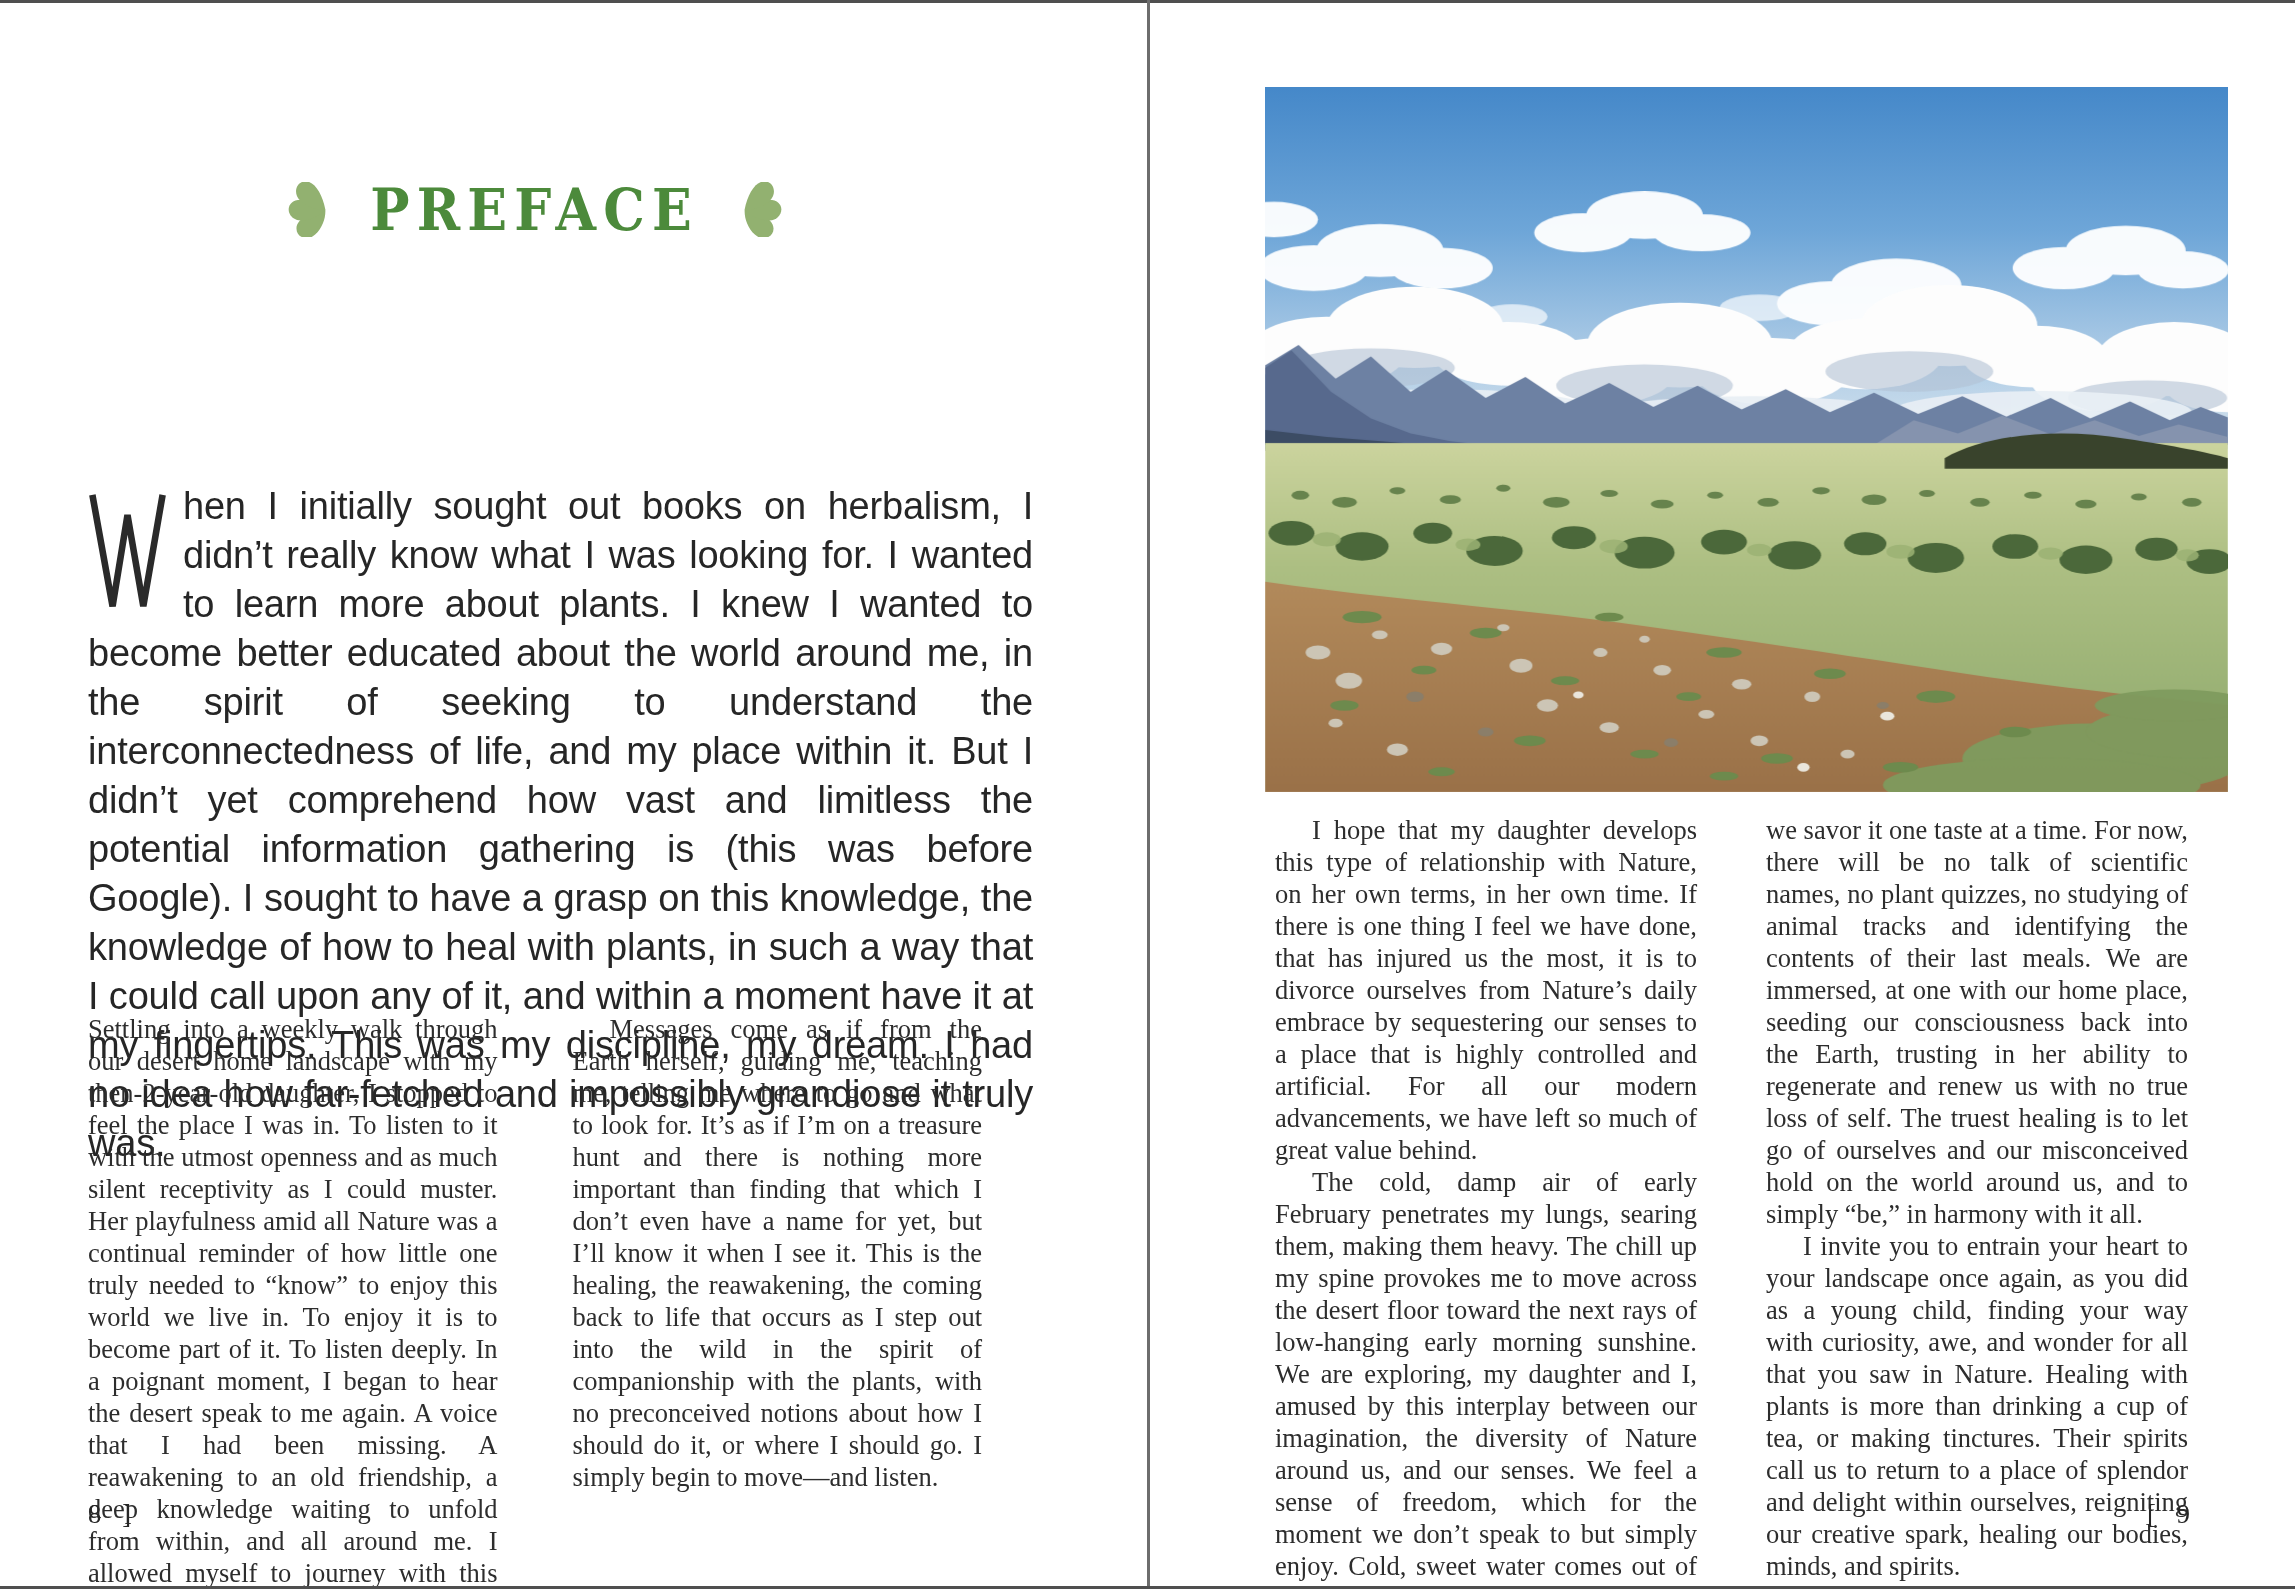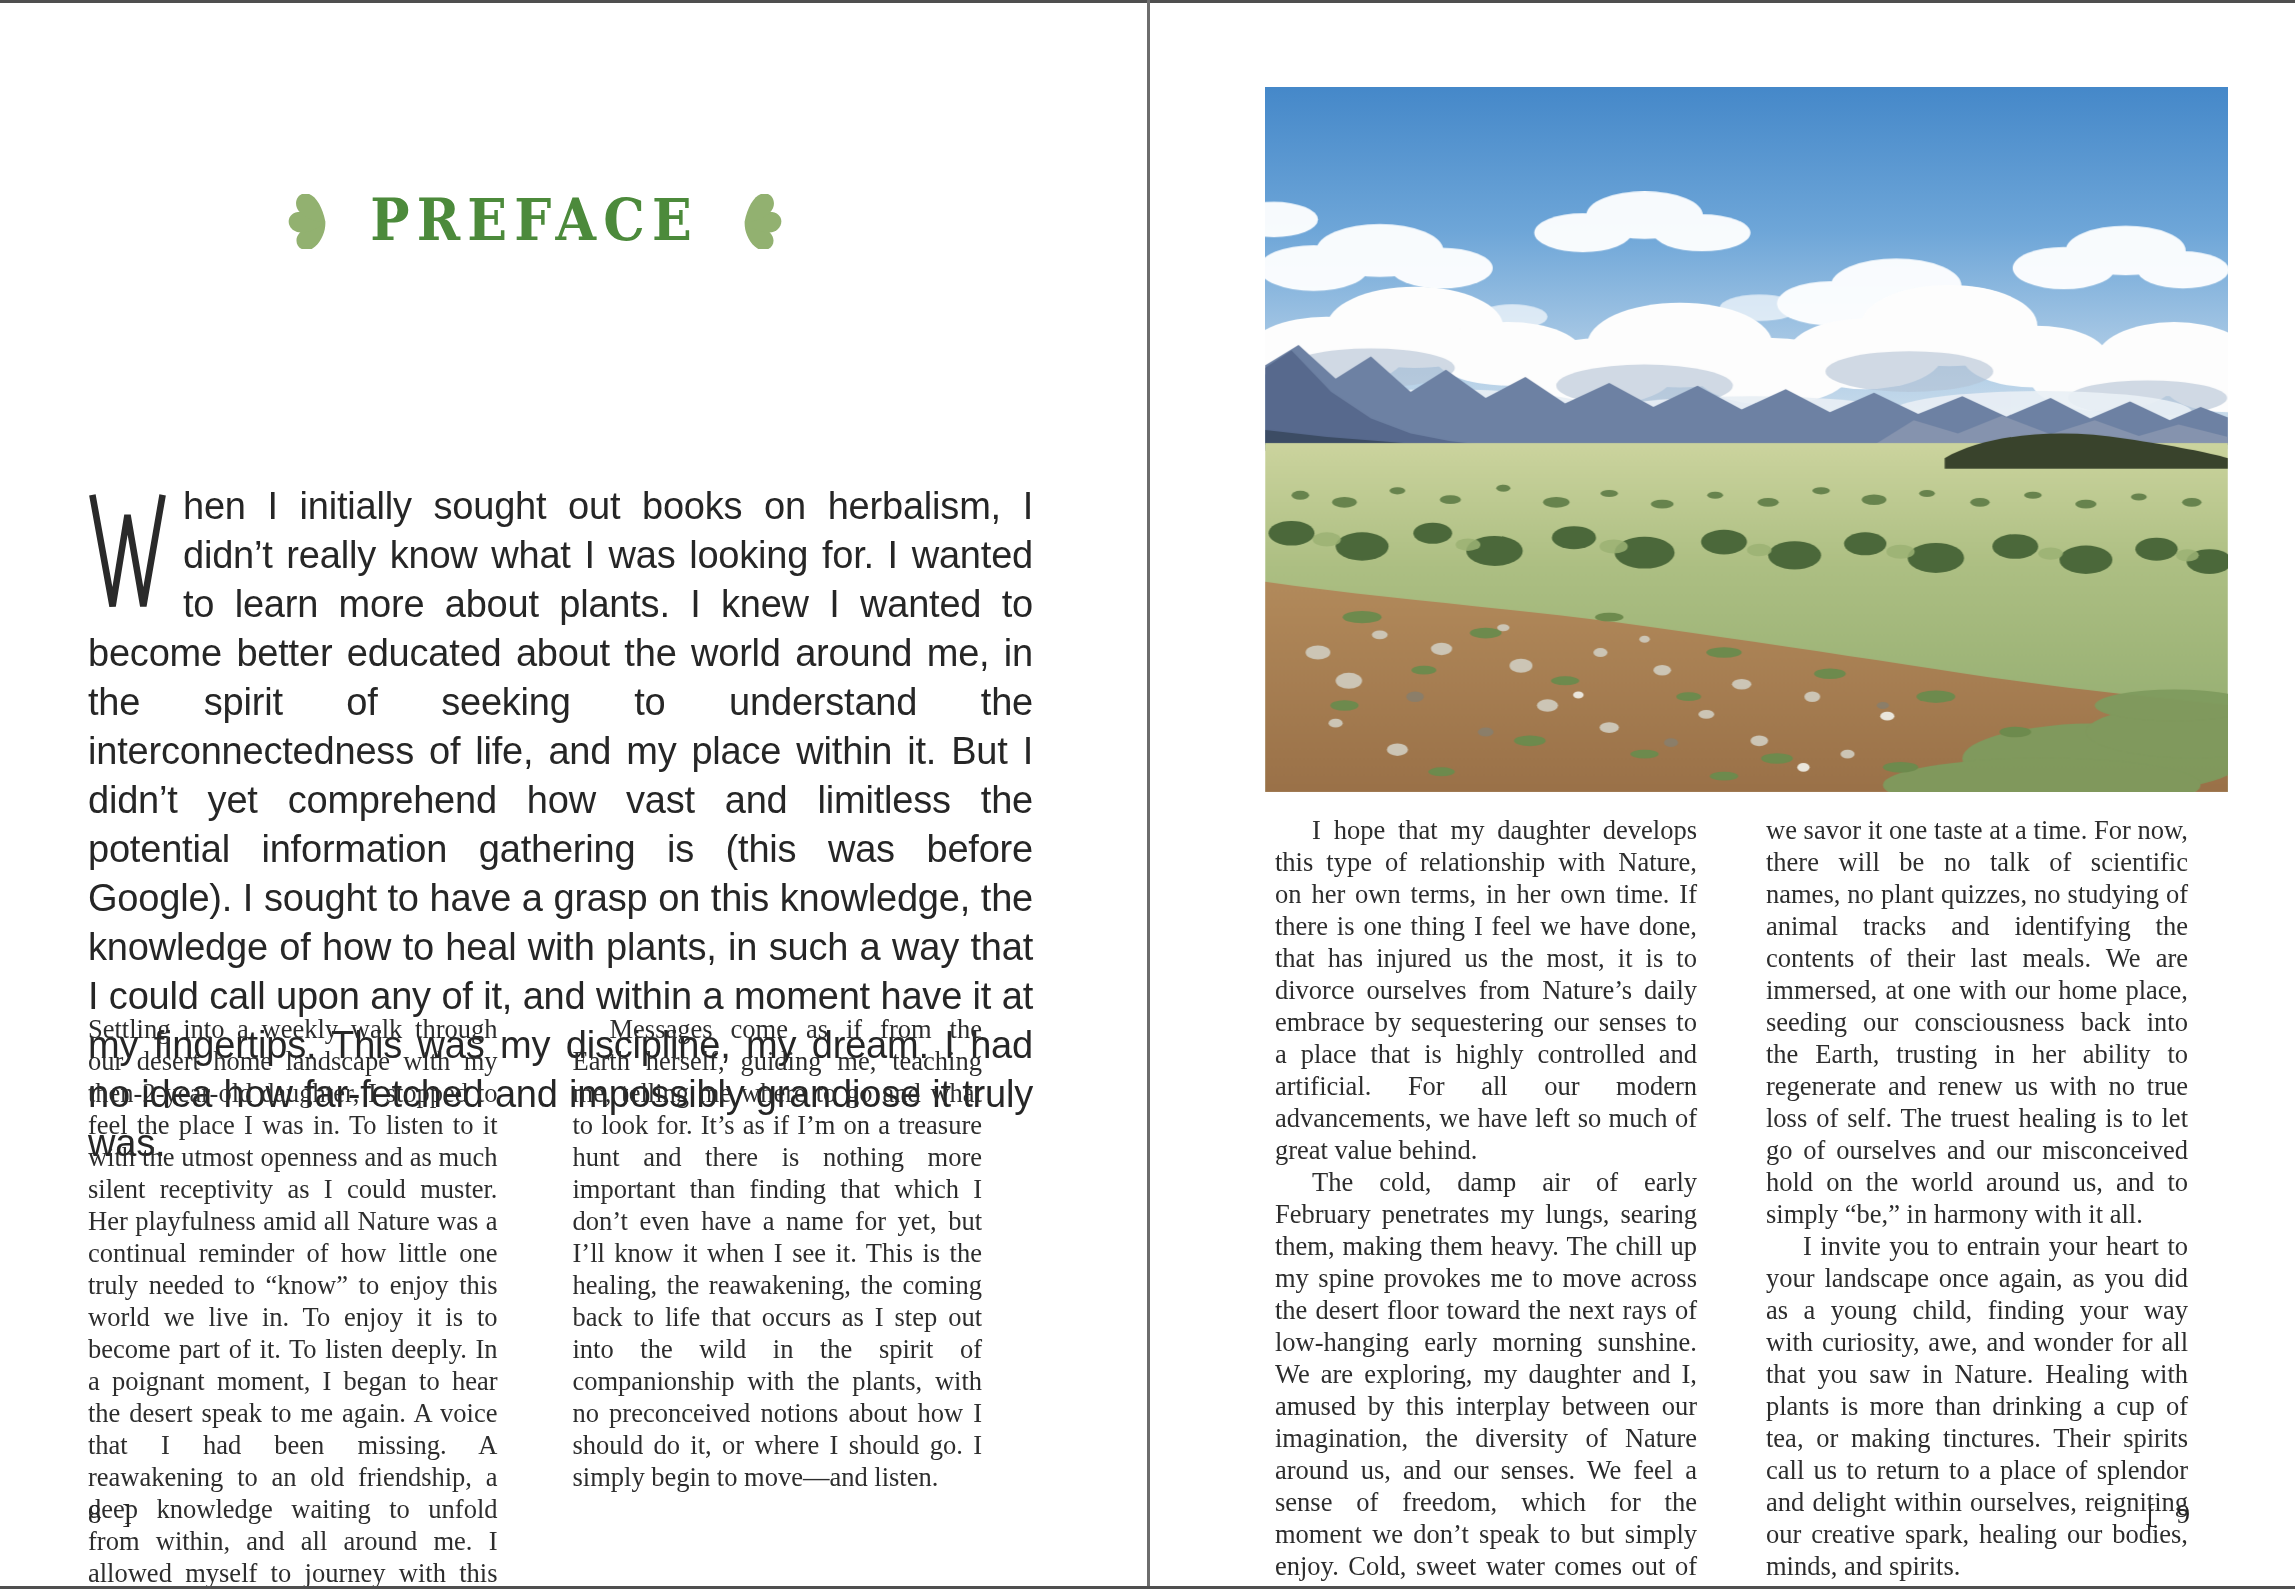--- a/index.html
+++ b/index.html
@@ -12,21 +12,21 @@
   .rule-bottom{bottom:0;}
   .gutter{position:absolute;top:0;bottom:0;left:1147px;width:2.6px;background:#6d6d6d;}
 
   .page{position:absolute;top:0;height:1589px;}
   .page-left{left:0;width:1148px;}
   .page-right{left:1148px;width:1148px;}
 
   
   .chapter-head{
     position:absolute;left:88px;top:170px;width:894px;height:79px;
-    display:flex;align-items:flex-end;justify-content:center;
+    display:flex;align-items:center;justify-content:center;
   }
   .chapter-head h1{
     margin:0 23px;font-family:"DejaVu Serif", serif;font-weight:700;
     font-size:58px;letter-spacing:8px;color:#4c8a3b;line-height:1;
     transform:scaleX(.9);transform-origin:center;white-space:nowrap;
   }
   .fleuron{width:55px;height:55px;flex:0 0 auto;}
   .fleuron.flip{transform:scaleX(-1);}
 
   

